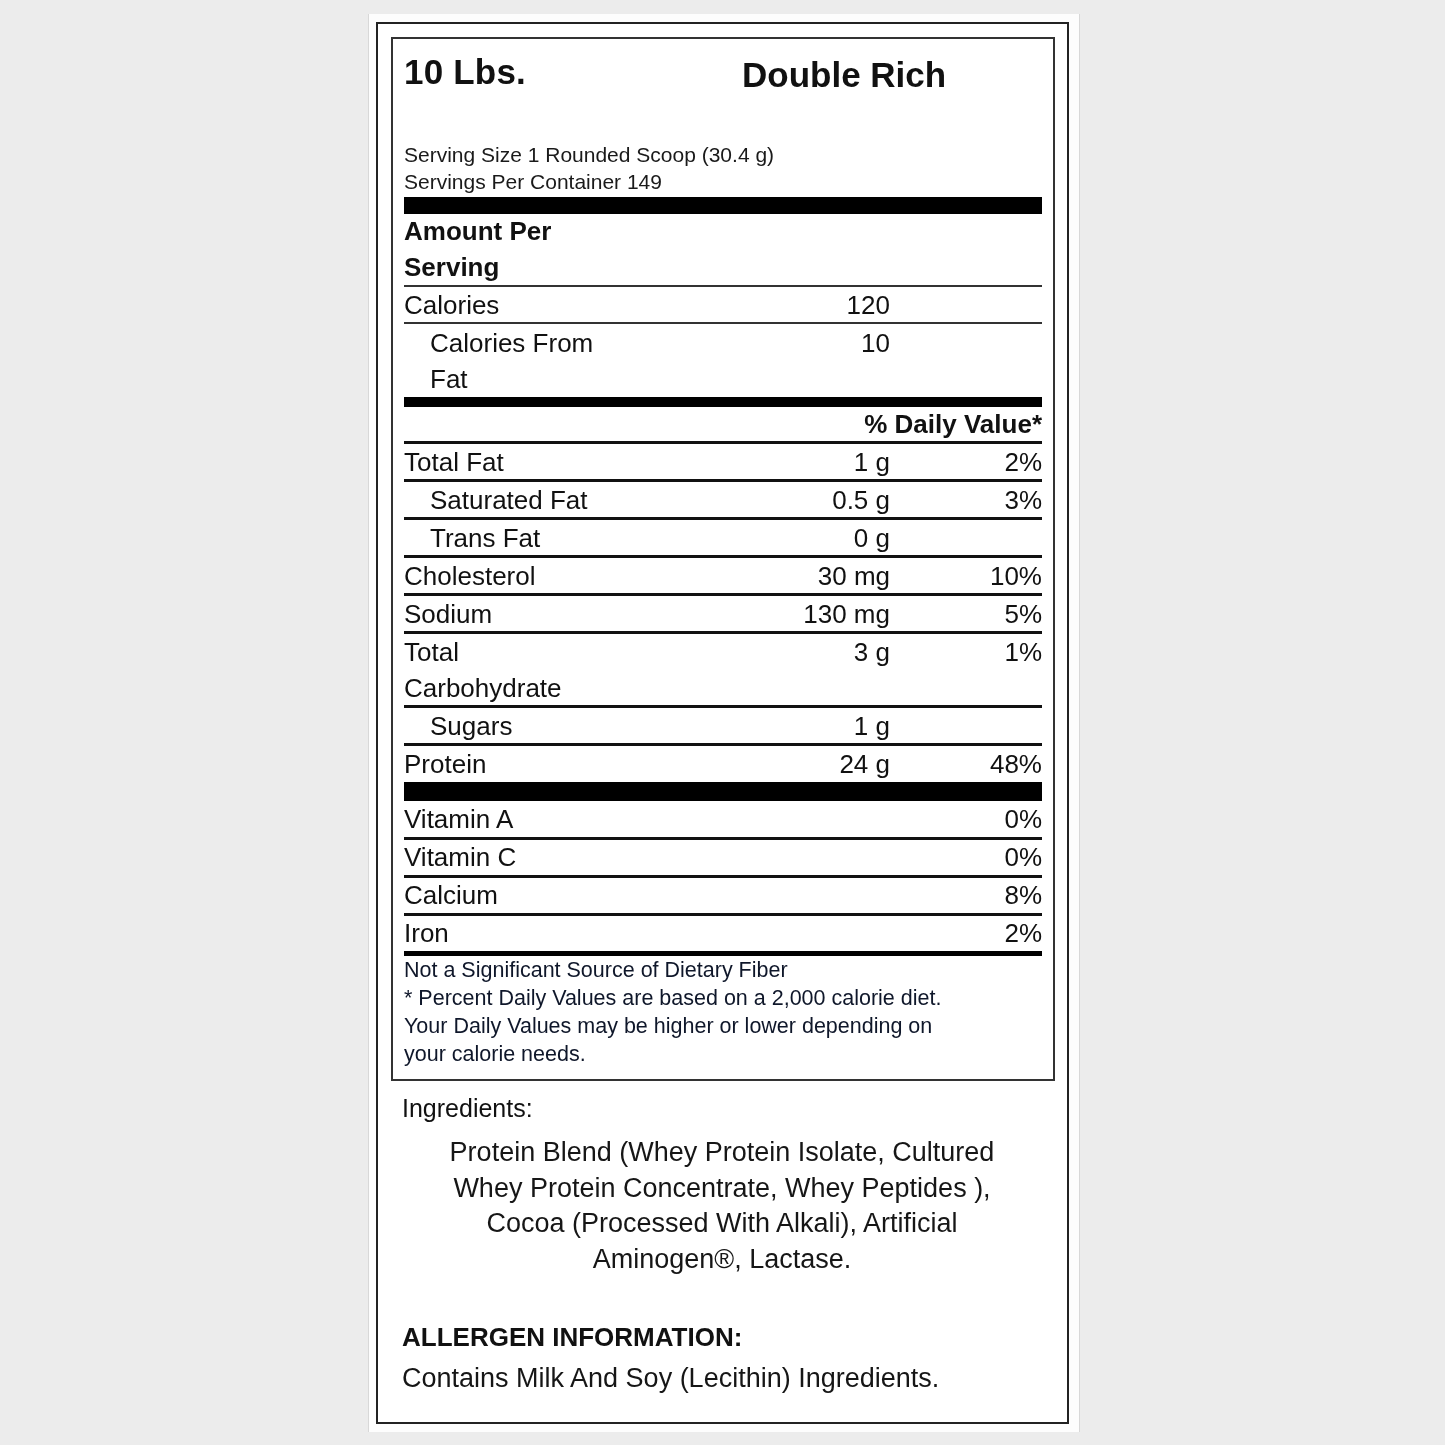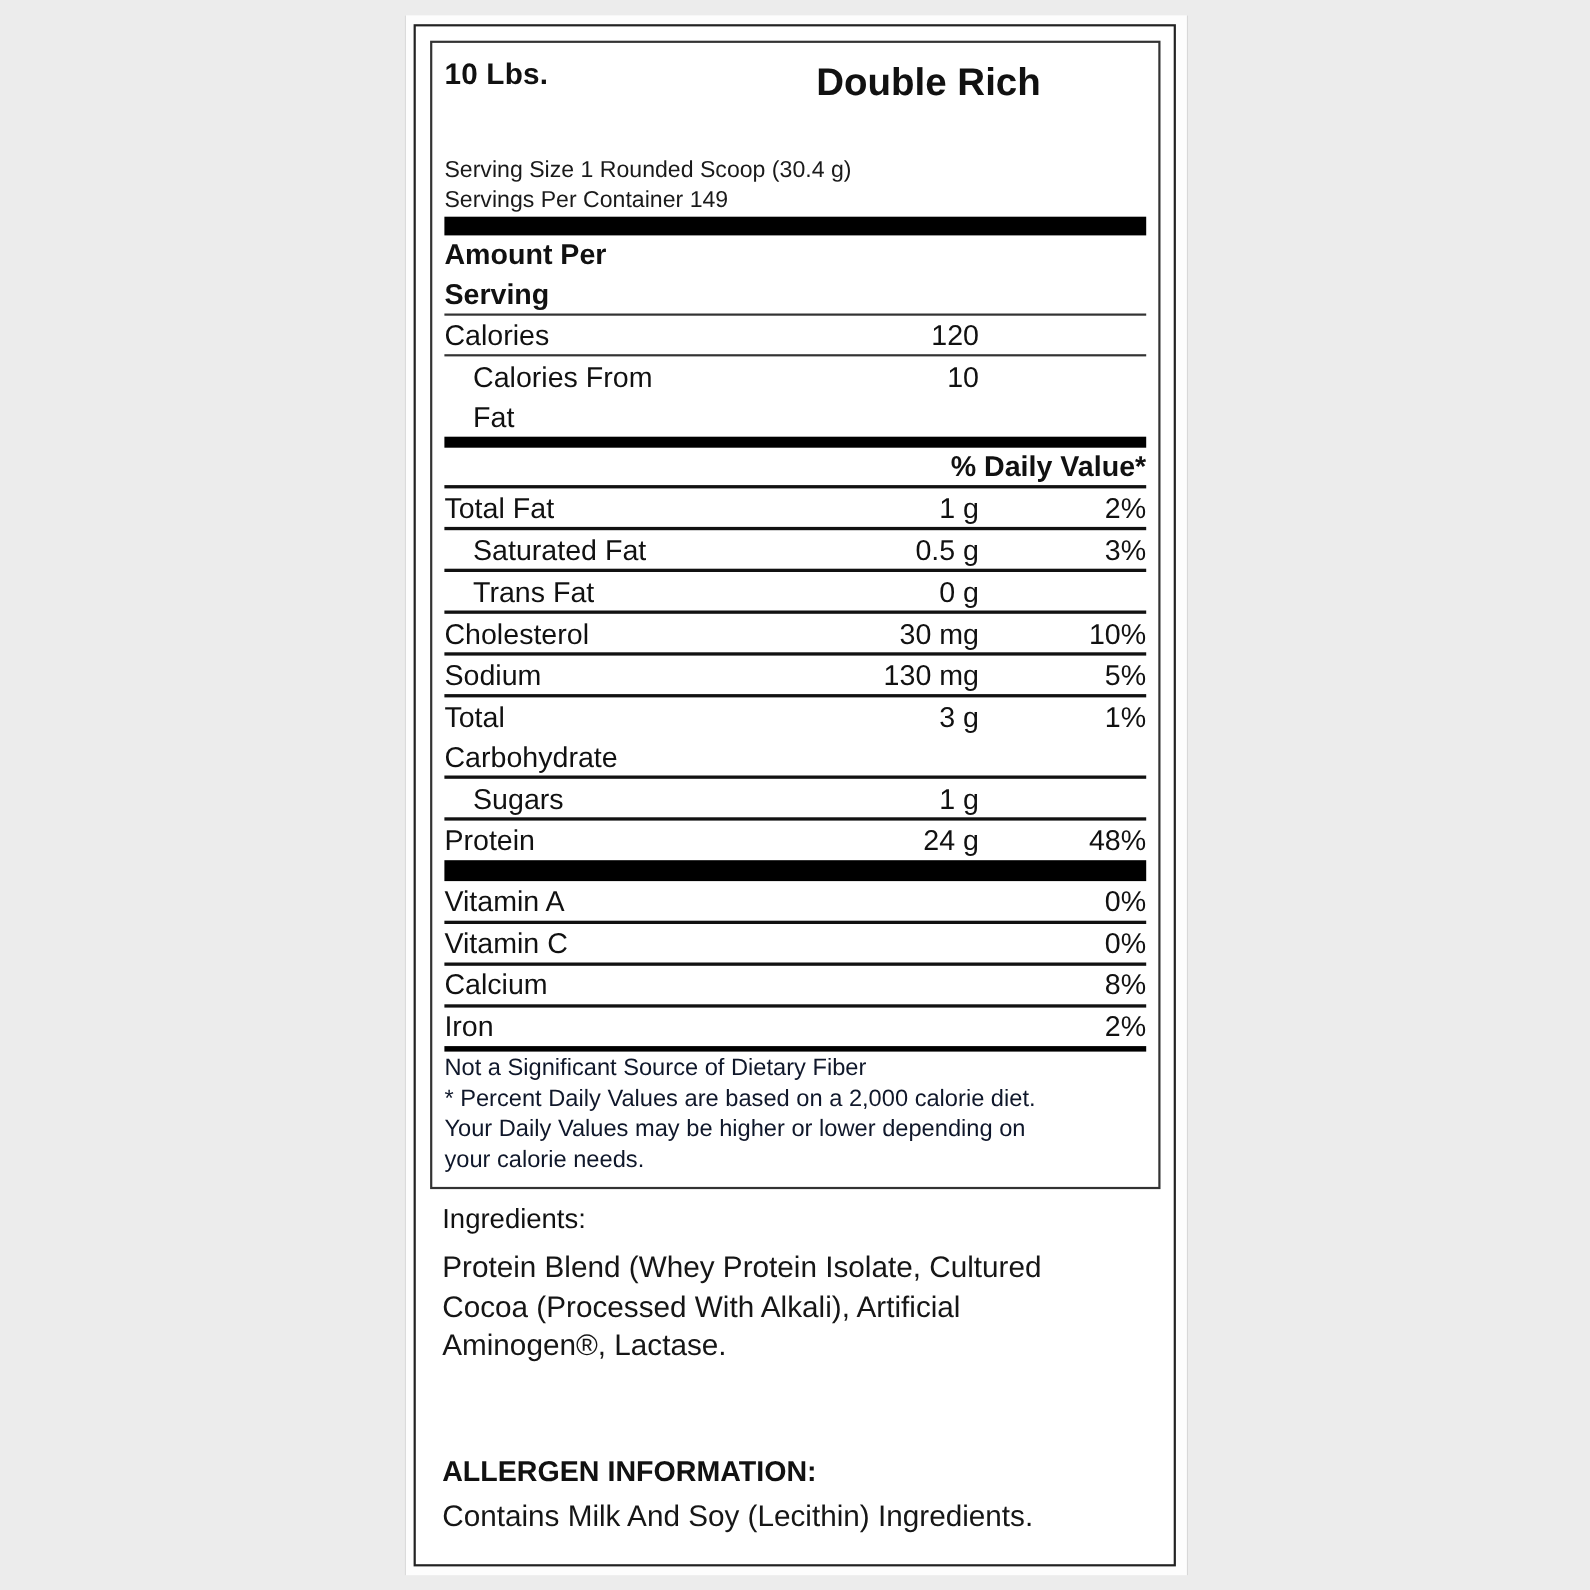--- a/index.html
+++ b/index.html
@@ -14,35 +14,35 @@
   .outer {
     position:absolute; left:376px; top:22px; width:689px; height:1398px;
     border:2px solid #222; background:#fff;
   }
   .panel {
     position:absolute; left:391px; top:37px; width:660px; height:1040px;
     border:2px solid #333; background:#fff;
   }
   .content { position:absolute; left:404px; width:638px; }
   .head { top:52px; height:92px; }
-  .size-label { position:absolute; left:0; top:0; font-size:27px; font-weight:bold; letter-spacing:0.2px; }
+  .size-label { position:absolute; left:0; top:0; font-size:35px; font-weight:bold; letter-spacing:0.2px; }
   .flavor { position:absolute; right:0; top:0; font-size:35px; font-weight:bold; line-height:46px; width:300px; }
   .serving { position:absolute; left:404px; top:141px; font-size:21px; line-height:27px; color:#1a1a1a; }
   .bar { position:absolute; left:404px; width:638px; background:#000; }
   .rule { position:absolute; left:404px; width:638px; height:2px; background:#333; }
   .rule3 { height:3px; background:#111; }
   .row { position:absolute; left:404px; width:638px; font-size:26px; line-height:36px; }
   .row .name { position:absolute; left:0; top:0; }
   .row .name.indent { left:26px; }
   .row .amt { position:absolute; right:152px; top:0; text-align:center; }
   .row .dv { position:absolute; right:0; top:0; text-align:left; }
   .bold { font-weight:bold; }
   .footnote { position:absolute; left:404px; top:956px; width:640px; font-size:21.5px; line-height:28px; color:#0f172a; }
   .ing-title { position:absolute; left:402px; top:1094px; font-size:25px; font-weight:normal; }
-  .ing-text { position:absolute; left:402px; top:1135px; width:640px; font-size:27px; line-height:35.5px; color:#161616; }
+  .ing-text { position:absolute; left:402px; top:1135px; width:640px; font-size:27px; line-height:35.5px; color:#161616;text-align:center; }
   .all-title { position:absolute; left:402px; top:1322px; font-size:26px; font-weight:bold; }
   .all-text { position:absolute; left:402px; top:1363px; font-size:27px; color:#161616; }
 </style>
 </head>
 <body>
 
 <div class="sheet"></div>
 <div class="outer"></div>
 <div class="panel"></div>
 
@@ -176,18 +176,19 @@
 <div class="footnote">
   <div>Not a Significant Source of Dietary Fiber</div>
   <div>* Percent Daily Values are based on a 2,000 calorie diet.</div>
   <div>Your Daily Values may be higher or lower depending on</div>
   <div>your calorie needs.</div>
 </div>
 
 <div class="ing-title">Ingredients:</div>
 <div class="ing-text">
   <div>Protein Blend (Whey Protein Isolate, Cultured</div>
+  <div>Whey Protein Concentrate, Whey Peptides ),</div>
   <div>Cocoa (Processed With Alkali), Artificial</div>
   <div>Aminogen®, Lactase.</div>
 </div>
 
 <div class="all-title">ALLERGEN INFORMATION:</div>
 <div class="all-text">Contains Milk And Soy (Lecithin) Ingredients.</div>
 
 </body></html>

